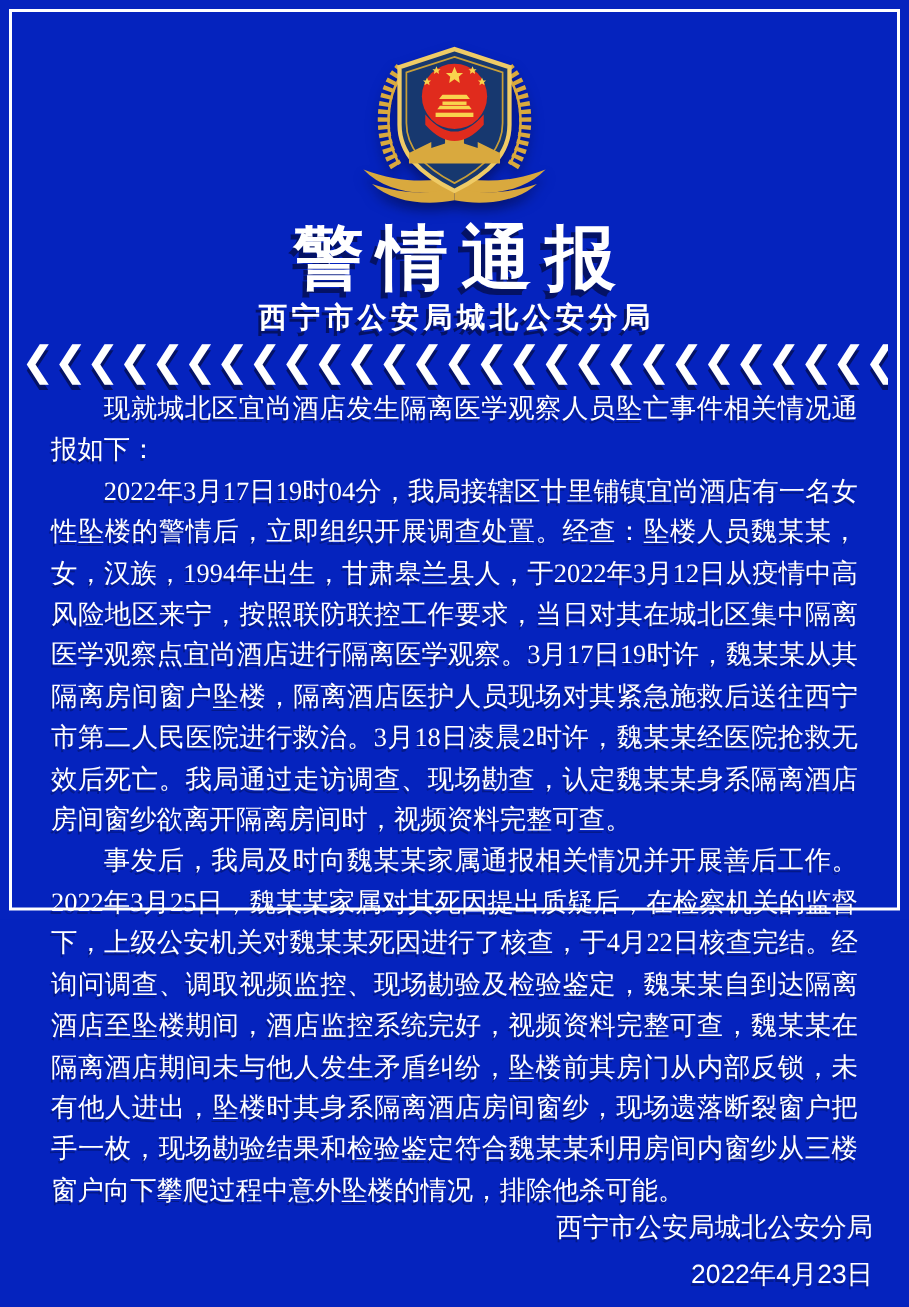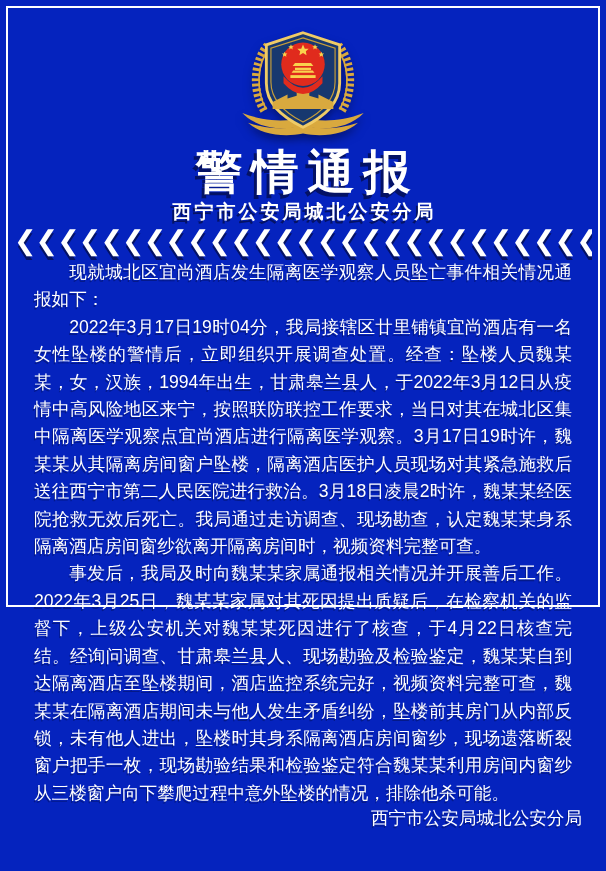--- a/index.html
+++ b/index.html
@@ -48,21 +48,21 @@
     color:#ffffff;
     text-shadow:0 4px 0 #041265;
     user-select:none;
   }
   .body-text {
     position:absolute; top:259px; left:34px; right:34px;
     font-size:17.6px; line-height:27.4px;
     text-align:justify;
     text-shadow:-1px 2px 0 rgba(4,18,101,.6);
   }
-  .body-text p { text-indent:2em; margin:0; }
+  .body-text p { text-indent:2em; margin:0;font-family:Liberation Serif, serif; }
   .signature {
     position:absolute; top:803px; right:24px;
     text-align:right;
     font-size:17.6px; line-height:31px;
     text-shadow:-1px 2px 0 rgba(4,18,101,.6);
   }
 </style>
 </head>
 <body>
 
@@ -115,21 +115,22 @@
 
   <div class="title">警情通报</div>
 
   <div class="subtitle">西宁市公安局城北公安分局</div>
 
   <div class="chevrons">❮❮❮❮❮❮❮❮❮❮❮❮❮❮❮❮❮❮❮❮❮❮❮❮❮❮❮❮❮❮❮❮❮❮❮❮❮❮❮❮❮❮❮</div>
 
   <div class="body-text">
       <p>现就城北区宜尚酒店发生隔离医学观察人员坠亡事件相关情况通报如下：</p>
       <p>2022年3月17日19时04分，我局接辖区廿里铺镇宜尚酒店有一名女性坠楼的警情后，立即组织开展调查处置。经查：坠楼人员魏某某，女，汉族，1994年出生，甘肃皋兰县人，于2022年3月12日从疫情中高风险地区来宁，按照联防联控工作要求，当日对其在城北区集中隔离医学观察点宜尚酒店进行隔离医学观察。3月17日19时许，魏某某从其隔离房间窗户坠楼，隔离酒店医护人员现场对其紧急施救后送往西宁市第二人民医院进行救治。3月18日凌晨2时许，魏某某经医院抢救无效后死亡。我局通过走访调查、现场勘查，认定魏某某身系隔离酒店房间窗纱欲离开隔离房间时，视频资料完整可查。</p>
-      <p>事发后，我局及时向魏某某家属通报相关情况并开展善后工作。2022年3月25日，魏某某家属对其死因提出质疑后，在检察机关的监督下，上级公安机关对魏某某死因进行了核查，于4月22日核查完结。经询问调查、甘肃皋兰县人、现场勘验及检验鉴定，魏某某自到达隔离酒店至坠楼期间，酒店监控系统完好，视频资料完整可查，魏某某在隔离酒店期间未与他人发生矛盾纠纷，坠楼前其房门从内部反锁，未有他人进出，坠楼时其身系隔离酒店房间窗纱，现场遗落断裂窗户把手一枚，现场勘验结果和检验鉴定符合魏某某利用房间内窗纱从三楼窗户向下攀爬过程中意外坠楼的情况，排除他杀可能。</p>
+      <p>事发后，我局及时向魏某某家属通报相关情况并开展善后工作。2022年3月25日，魏某某家属对其死因提出质疑后，在检察机关的监督下，上级公安机关对魏某某死因进行了核查，于4月22日核查完结。经询问调查、调取视频监控、现场勘验及检验鉴定，魏某某自到达隔离酒店至坠楼期间，酒店监控系统完好，视频资料完整可查，魏某某在隔离酒店期间未与他人发生矛盾纠纷，坠楼前其房门从内部反锁，未有他人进出，坠楼时其身系隔离酒店房间窗纱，现场遗落断裂窗户把手一枚，现场勘验结果和检验鉴定符合魏某某利用房间内窗纱从三楼窗户向下攀爬过程中意外坠楼的情况，排除他杀可能。</p>
     </div>
 
   <div class="signature">
     <div>西宁市公安局城北公安分局</div>
+    <div>2022年4月23日</div>
   </div>
 
   <div class="frame"></div>
 </div>
 
 </body></html>

